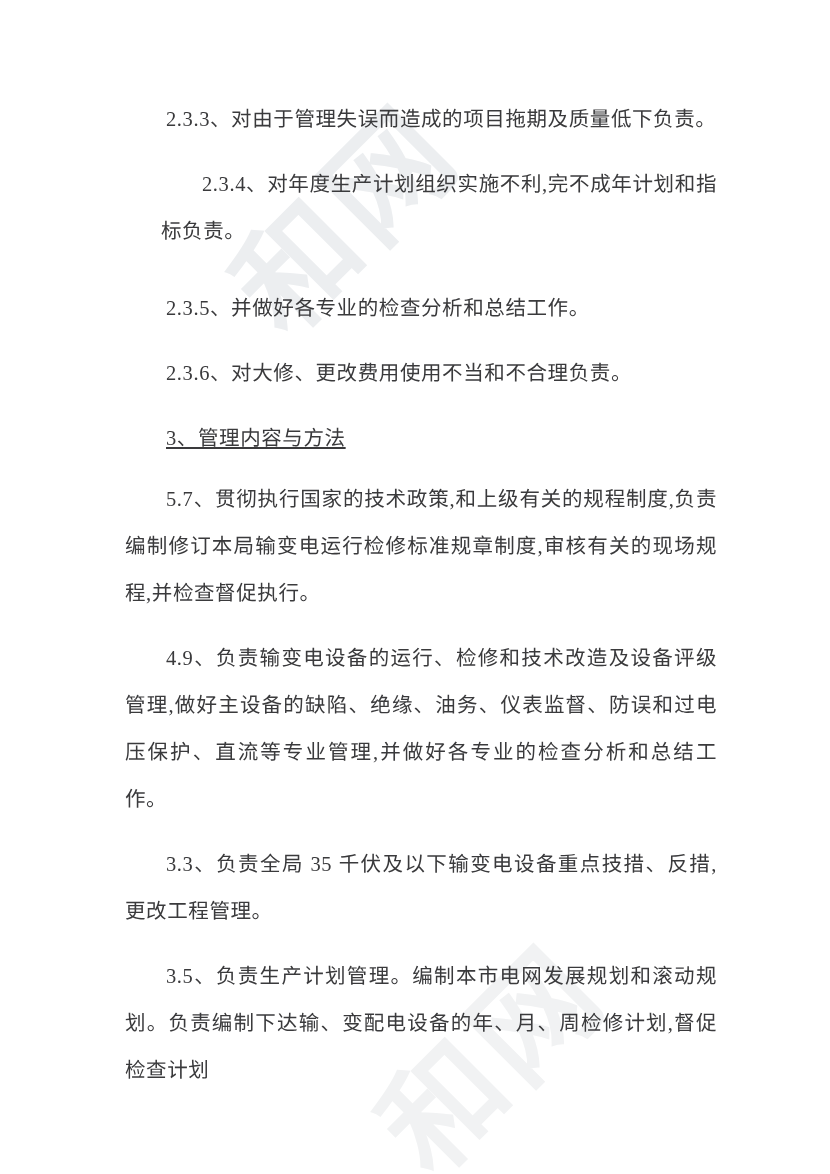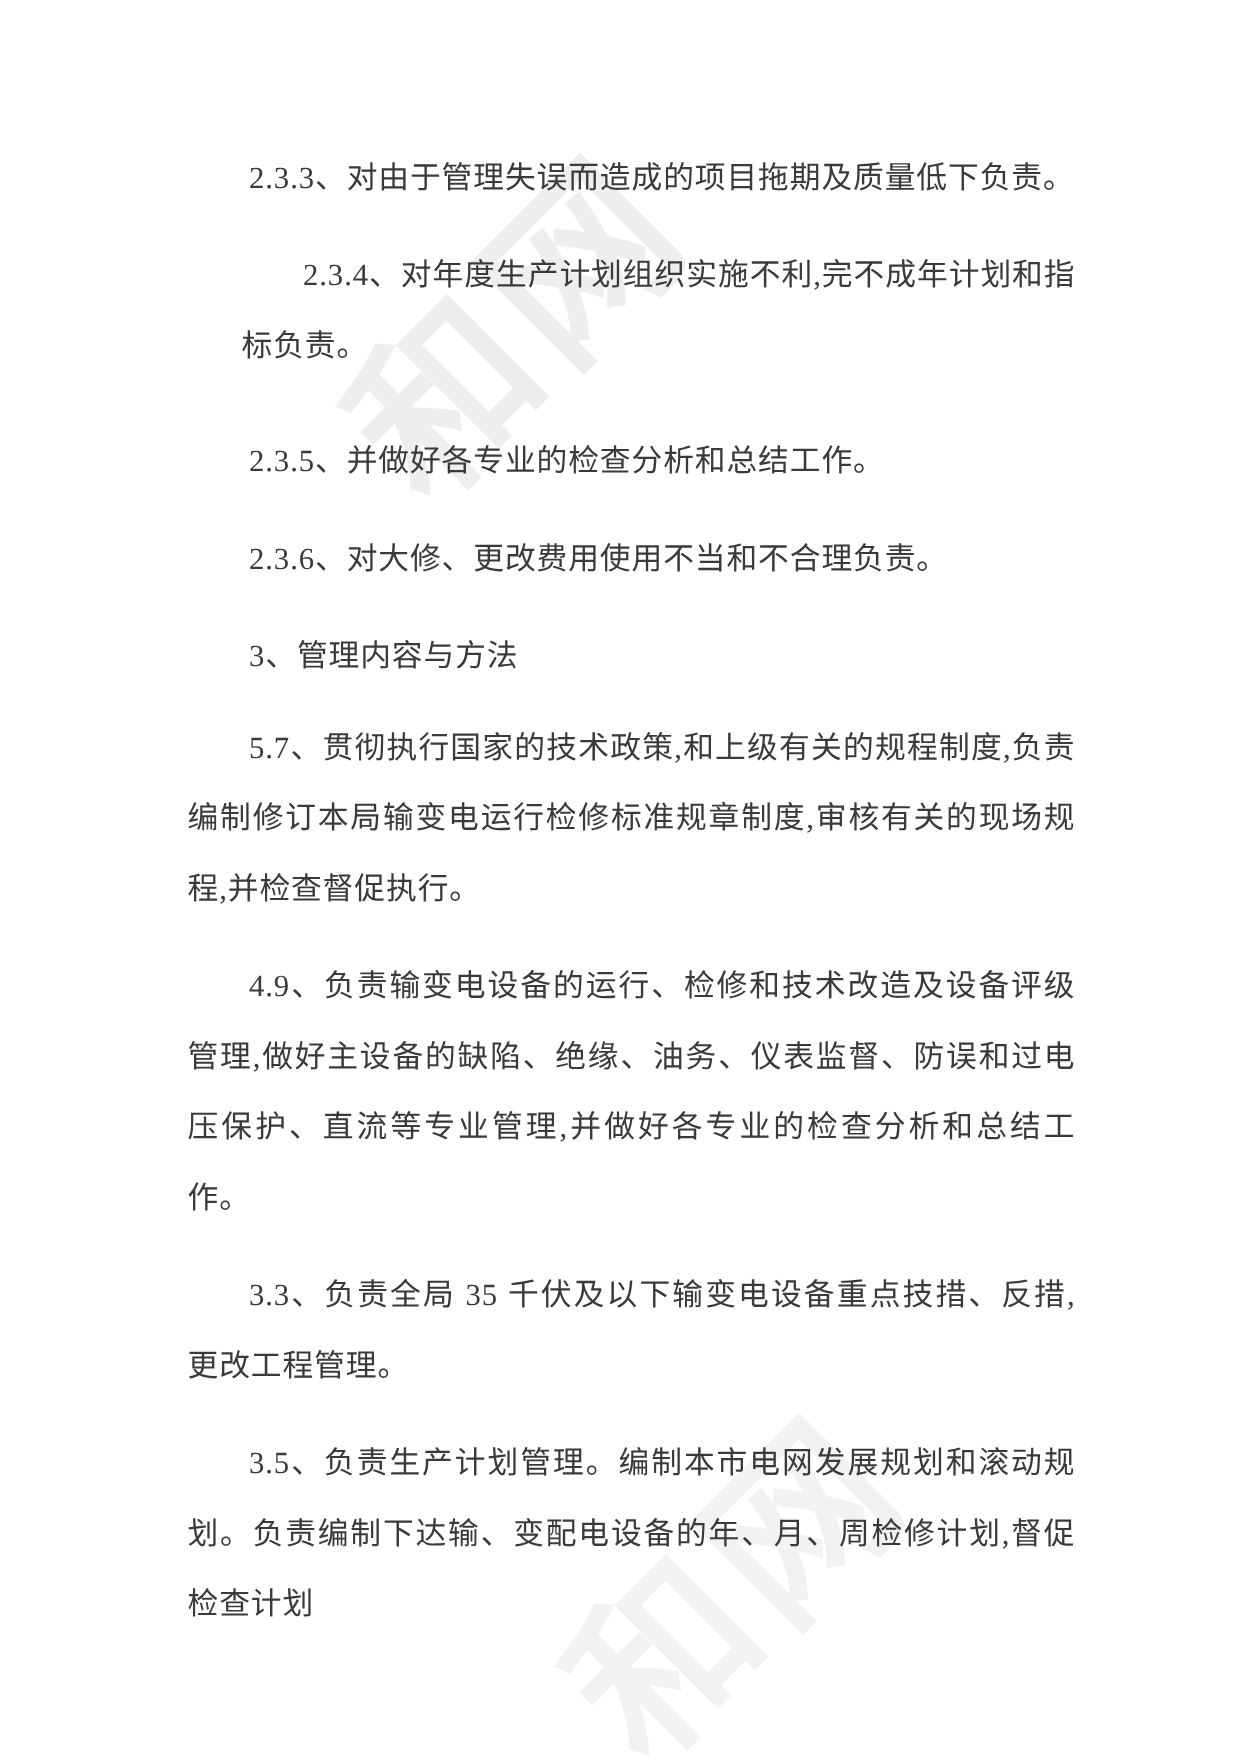--- a/index.html
+++ b/index.html
@@ -87,20 +87,21 @@
   }
 
   
   .para--gap-large {
     margin-bottom: 30px;
     margin-left: 36px;
   }
 
   .para--gap-small {
     margin-bottom: 14px;
+    text-decoration: underline;
   }
 </style>
 </head>
 <body>
 
 <div class="page">
 
   <div class="watermark-layer">
     <div class="watermark watermark--mid">和网</div>
     <div class="watermark watermark--bottom">和网</div>

